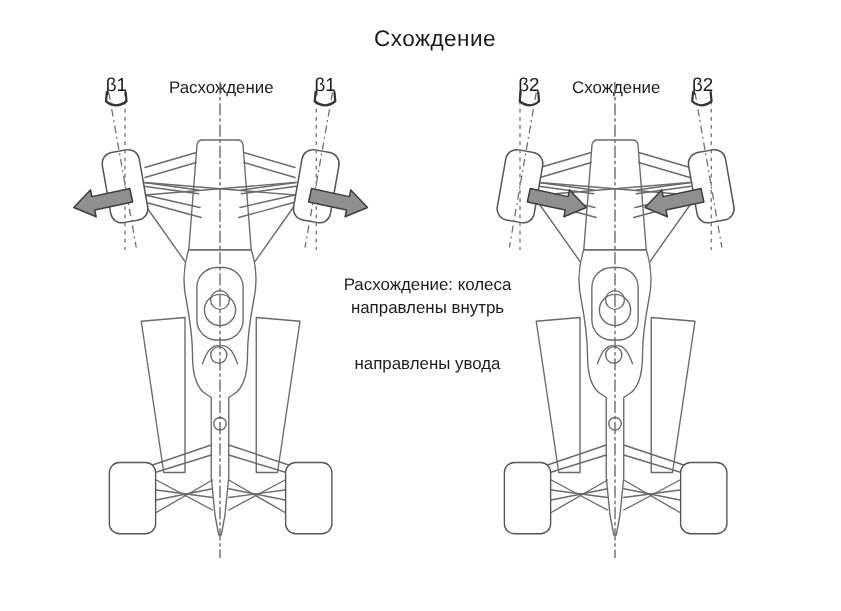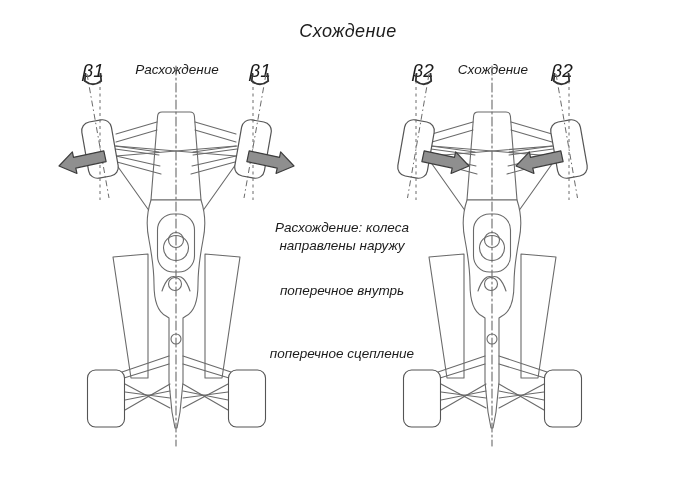--- a/index.html
+++ b/index.html
@@ -2,37 +2,37 @@
 <html style="--background: #ffffff; --text: #1c1c1c; --line: #6a6a6a; --line-dark: #555555; --arrow-fill: #8f8f8f; --arrow-stroke: #3d3d3d; --bracket: #333333;"><head>
 <meta charset="utf-8">
 <style>
   :root{
     --background:#ffffff; --text:#1c1c1c; --line:#6a6a6a; --line-dark:#555555;
     --arrow-fill:#8f8f8f; --arrow-stroke:#3d3d3d; --bracket:#333333;
   }
   html,body{margin:0;padding:0;background:var(--background);}
   .canvas{
     position:relative;width:673px;height:489px;background:var(--background);
-    font-family:"Liberation Sans", sans-serif;color:var(--text);overflow:hidden;font-style:italic;
+    font-family:"Liberation Sans", sans-serif;color:var(--text);overflow:hidden;
   }
   .title{
     position:absolute;top:21px;left:348px;transform:translateX(-50%);
     font-size:18px;letter-spacing:.4px;white-space:nowrap;
   }
   .diagram{position:absolute;top:60px;width:238px;height:400px;}
   .diagram.left{left:58px;}
   .diagram.right{left:374px;}
   .diagram svg{position:absolute;left:0;top:0;}
   .diag-label{
     position:absolute;top:2px;left:50%;transform:translateX(-50%);
     font-size:13.5px;white-space:nowrap;
   }
   .beta{
     position:absolute;top:0px;transform:translateX(-50%);
-    font-size:19px;white-space:nowrap;
+    font-size:15px;white-space:nowrap;
   }
   .notes{
     position:absolute;left:247px;top:219px;width:190px;
     font-size:13.5px;line-height:18px;text-align:center;
   }
   .notes p{margin:0 0 9px 0;}
   .nl{white-space:nowrap;}
 </style>
 </head>
 <body>
@@ -146,26 +146,25 @@
           <use href="#guideIn"></use>
         </g>
       <use href="#arrowHR" transform="translate(95,106) rotate(12)"></use>
       <use href="#arrowHL" transform="translate(142,106) rotate(-12)"></use>
     </svg>
   </div>
 
   <div class="notes">
     <p>
       <span class="nl">Расхождение: колеса</span><br>
-      <span class="nl">направлены наружу</span>
+      <span class="nl">направлены внутрь</span>
     </p>
     <p>
       <br>
-      <span class="nl">поперечное внутрь</span>
+      <span class="nl">направлены увода</span>
     </p>
     <p>
       <br>
       <br>
-      <span class="nl">поперечное сцепление</span>
     </p>
   </div>
 
 </div>
 
 </body></html>

